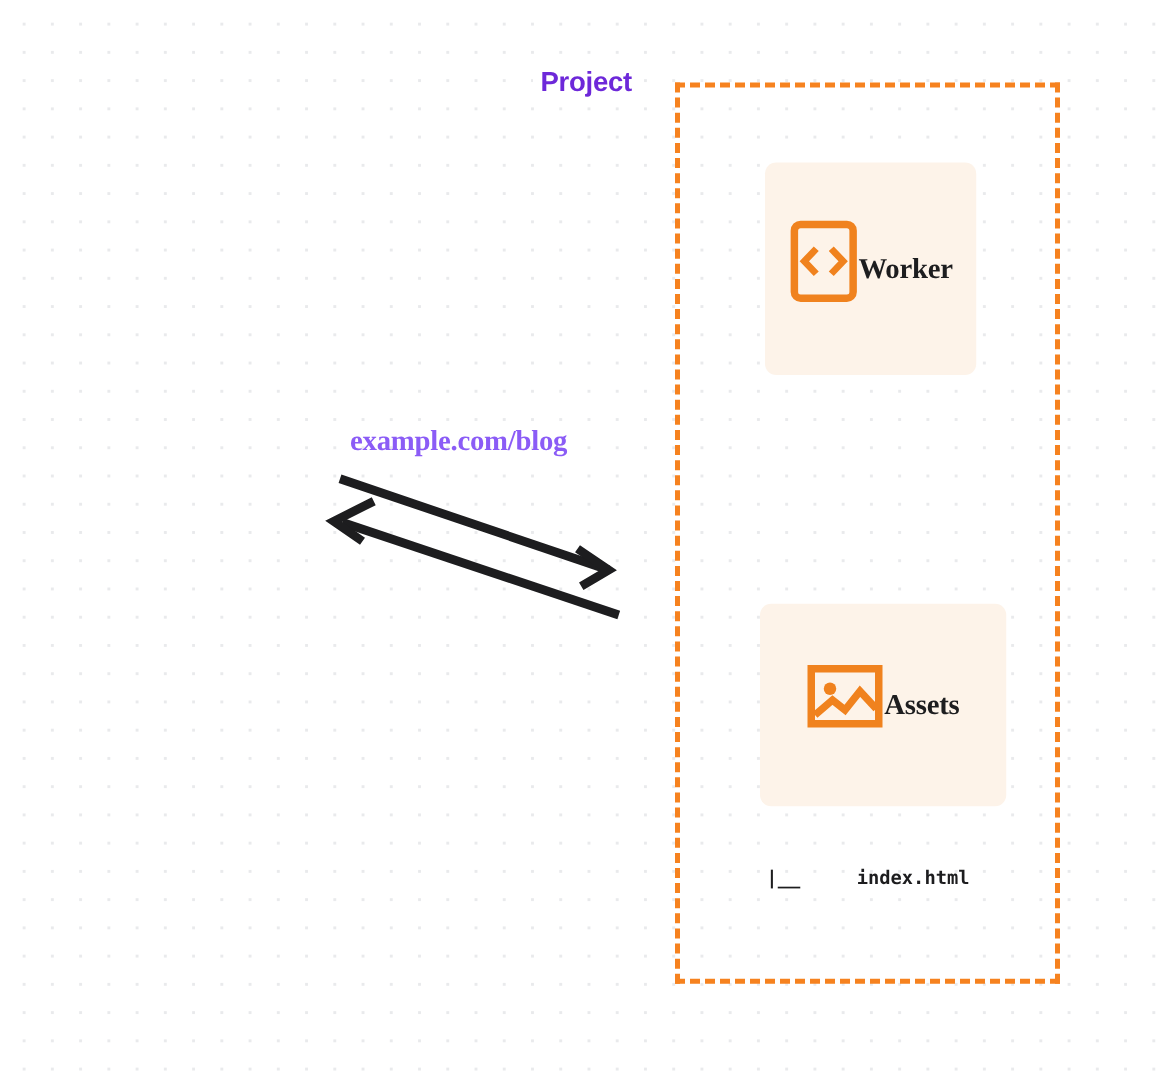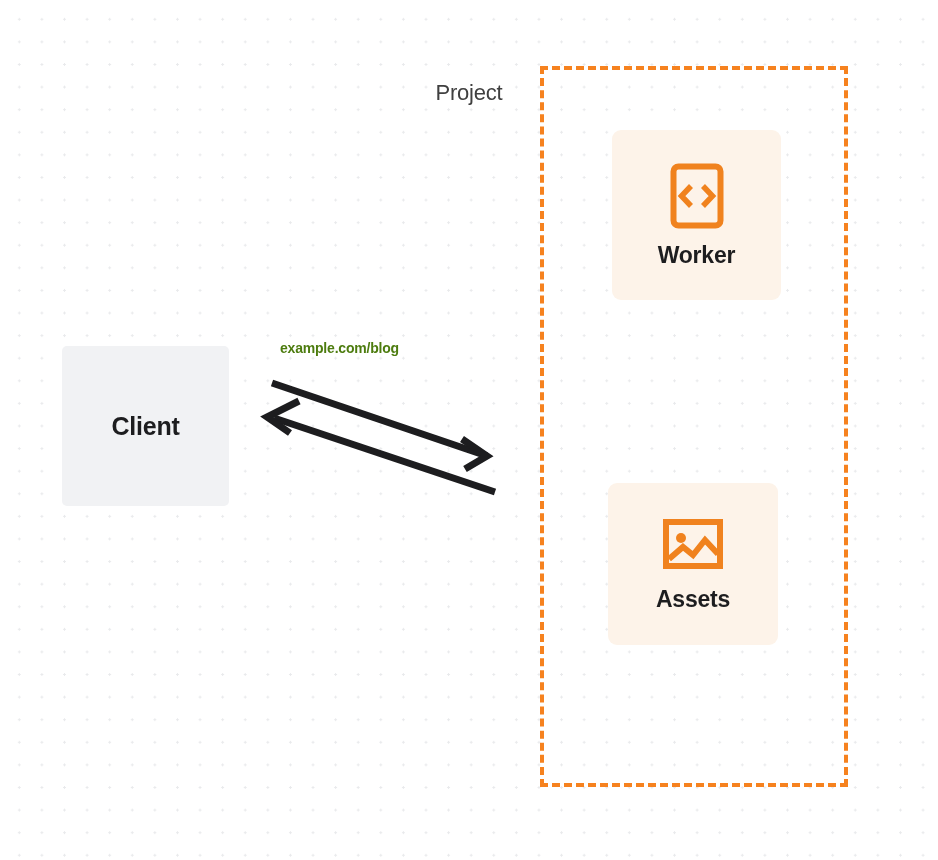--- a/index.html
+++ b/index.html
@@ -41,25 +41,26 @@
     font-weight: bold;
     color: #1d1d1f;
     letter-spacing: -0.2px;
   }
 
   
   .connector-label {
     position: absolute;
     left: 280px;
     top: 340px;
-    font-size: 14px;
+    font-size: 23px;
     font-weight: bold;
-    color: #4d7c0f;
+    color: #8b5cf6;
     letter-spacing: -0.2px;
     white-space: nowrap;
+    font-family: Liberation Serif, serif;
   }
   .arrows-svg {
     position: absolute;
     left: 250px;
     top: 365px;
     width: 265px;
     height: 145px;
   }
 
   
@@ -73,47 +74,46 @@
     box-sizing: border-box;
   }
   .project-title {
     position: absolute;
     left: 50%;
     top: 66px;
     transform: translate(-50%, -50%);
     background: #ffffff;
     padding: 0 6px;
     font-size: 22px;
-    font-weight: normal;
-    color: #404040;
+    font-weight: bold;
+    color: #6d28d9;
     letter-spacing: -0.2px;
     white-space: nowrap;
-    margin-top: 27px;
   }
 
   
   .card {
     position: absolute;
     background: #fdf3e9;
     border-radius: 9px;
     display: flex;
-    flex-direction: column;
     align-items: center;
     justify-content: center;
+    font-family: Liberation Serif, serif;
   }
   .card-worker {
     left: 612px;
     top: 130px;
     width: 169px;
     height: 170px;
   }
   .card-assets {
     left: 608px;
     top: 483px;
-    width: 170px;
+    width: 197px;
     height: 162px;
   }
   .card-icon {
     display: block;
   }
   .card-worker .card-icon { margin-bottom: 12px; }
   .card-assets .card-icon { margin-bottom: 14px; }
   .card-label {
     font-size: 23px;
     font-weight: bold;
@@ -133,23 +133,20 @@
     color: #1d1d1f;
     white-space: pre;
   }
   .tree-row { display: block; }
 </style>
 </head>
 <body>
 
 <div class="canvas">
 
-  <div class="client-node">
-    <span class="client-label">Client</span>
-  </div>
 
   <div class="connector-label">example.com/blog</div>
 
   <svg class="arrows-svg" viewBox="0 0 265 145">
 
     <g>
       <line x1="22" y1="18" x2="237" y2="91" stroke="#1d1d1f" stroke-width="7" stroke-linecap="butt"></line>
       <polyline points="212,74 237,91 215,104" fill="none" stroke="#1d1d1f" stroke-width="7" stroke-linecap="butt" stroke-linejoin="miter"></polyline>
     </g>
 
@@ -174,16 +171,17 @@
   <div class="card card-assets">
     <svg class="card-icon" width="62" height="56" viewBox="0 0 62 56">
       <rect x="4" y="6" width="54" height="44" fill="none" stroke="#f0821e" stroke-width="6"></rect>
       <circle cx="19" cy="22" r="5" fill="#f0821e"></circle>
       <polyline points="7,43 21,31 31,39 43,24 56,38" fill="none" stroke="#f0821e" stroke-width="6" stroke-linecap="butt" stroke-linejoin="miter"></polyline>
     </svg>
     <span class="card-label">Assets</span>
   </div>
 
   <div class="file-tree">
+    <span class="tree-row">   |__     index.html</span>
     
   </div>
 
 </div>
 
 </body></html>

